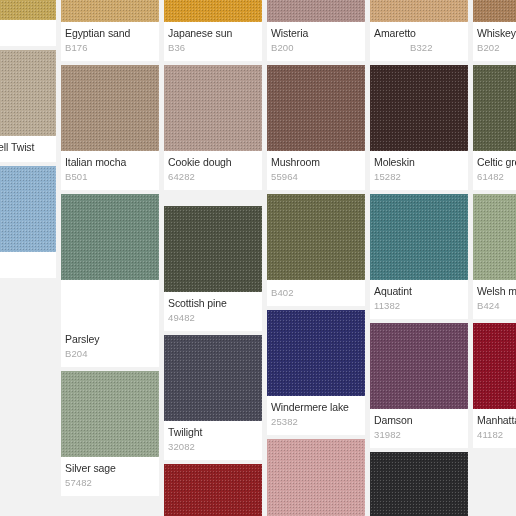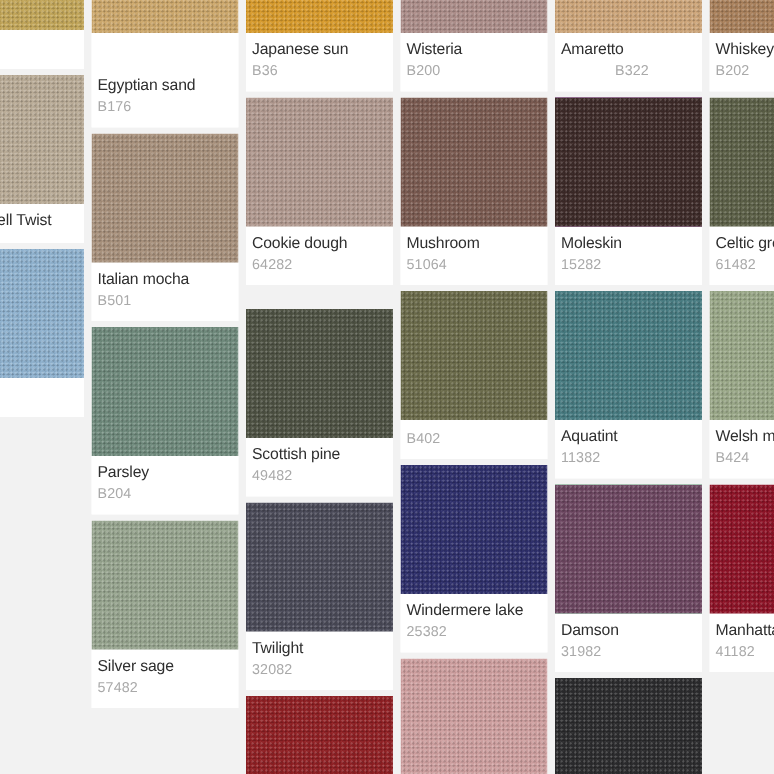--- a/index.html
+++ b/index.html
@@ -106,35 +106,35 @@
         <div class="meta">
           <div class="name" style="color: rgb(46, 46, 46);">ue</div>
           <div class="code" style="color: rgb(169, 169, 169); height: 0px;"></div>
         </div>
       </div>
     </div>
     <div class="column" style="left: 61px; top: -64px;">
       <div class="card" style="background: rgb(255, 255, 255);">
         <div class="swatch" style="height: 86px; background-color: rgb(205, 168, 108);"></div>
         <div class="meta">
-          <div class="name" style="color: rgb(46, 46, 46); margin-top: 24px;">Egyptian sand</div>
+          <div class="name" style="color: rgb(46, 46, 46);">Egyptian sand</div>
           <div class="code" style="color: rgb(169, 169, 169);">B176</div>
         </div>
       </div>
       <div class="card" style="background: rgb(255, 255, 255);">
         <div class="swatch" style="height: 86px; background-color: rgb(168, 145, 124);"></div>
         <div class="meta">
           <div class="name" style="color: rgb(46, 46, 46);">Italian mocha</div>
           <div class="code" style="color: rgb(169, 169, 169);">B501</div>
         </div>
       </div>
       <div class="card" style="background: rgb(255, 255, 255);">
         <div class="swatch" style="height: 86px; background-color: rgb(111, 138, 124);"></div>
         <div class="meta">
-          <div class="name" style="color: rgb(46, 46, 46);">Parsley</div>
+          <div class="name" style="color: rgb(46, 46, 46); margin-top: 48px;">Parsley</div>
           <div class="code" style="color: rgb(169, 169, 169);">B204</div>
         </div>
       </div>
       <div class="card" style="background: rgb(255, 255, 255);">
         <div class="swatch" style="height: 86px; background-color: rgb(151, 165, 143);"></div>
         <div class="meta">
           <div class="name" style="color: rgb(46, 46, 46);">Silver sage</div>
           <div class="code" style="color: rgb(169, 169, 169);">57482</div>
         </div>
       </div>
@@ -177,21 +177,21 @@
         <div class="swatch" style="height: 86px; background-color: rgb(173, 142, 138);"></div>
         <div class="meta">
           <div class="name" style="color: rgb(46, 46, 46);">Wisteria</div>
           <div class="code" style="color: rgb(169, 169, 169);">B200</div>
         </div>
       </div>
       <div class="card" style="background: rgb(255, 255, 255);">
         <div class="swatch" style="height: 86px; background-color: rgb(123, 91, 81);"></div>
         <div class="meta">
           <div class="name" style="color: rgb(46, 46, 46);">Mushroom</div>
-          <div class="code" style="color: rgb(169, 169, 169);">51064</div>
+          <div class="code" style="color: rgb(169, 169, 169);">55964</div>
         </div>
       </div>
       <div class="card" style="background: rgb(255, 255, 255);">
         <div class="swatch" style="height: 86px; background-color: rgb(107, 107, 74);"></div>
         <div class="meta">
           <div class="code" style="color: rgb(169, 169, 169);">B402</div>
         </div>
       </div>
       <div class="card" style="background: rgb(255, 255, 255);">
         <div class="swatch" style="height: 86px; background-color: rgb(46, 47, 107);"></div>

